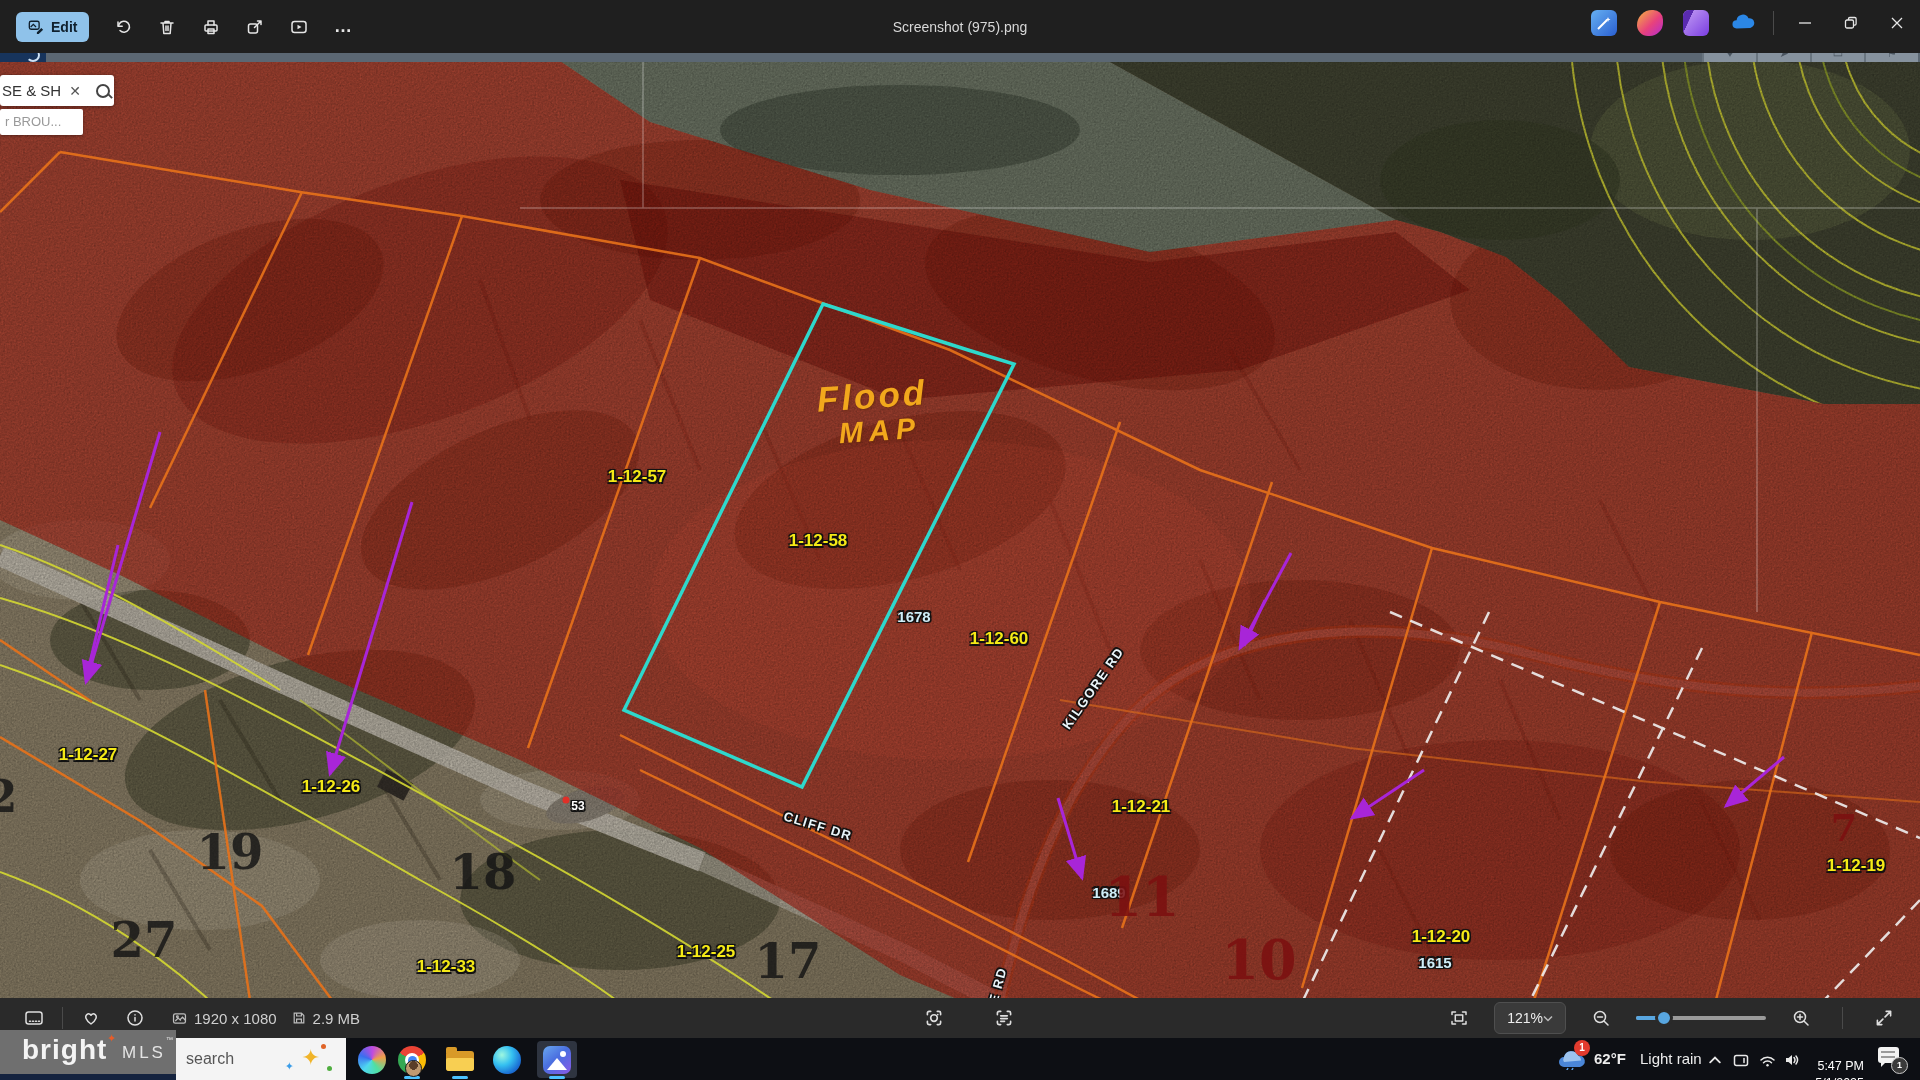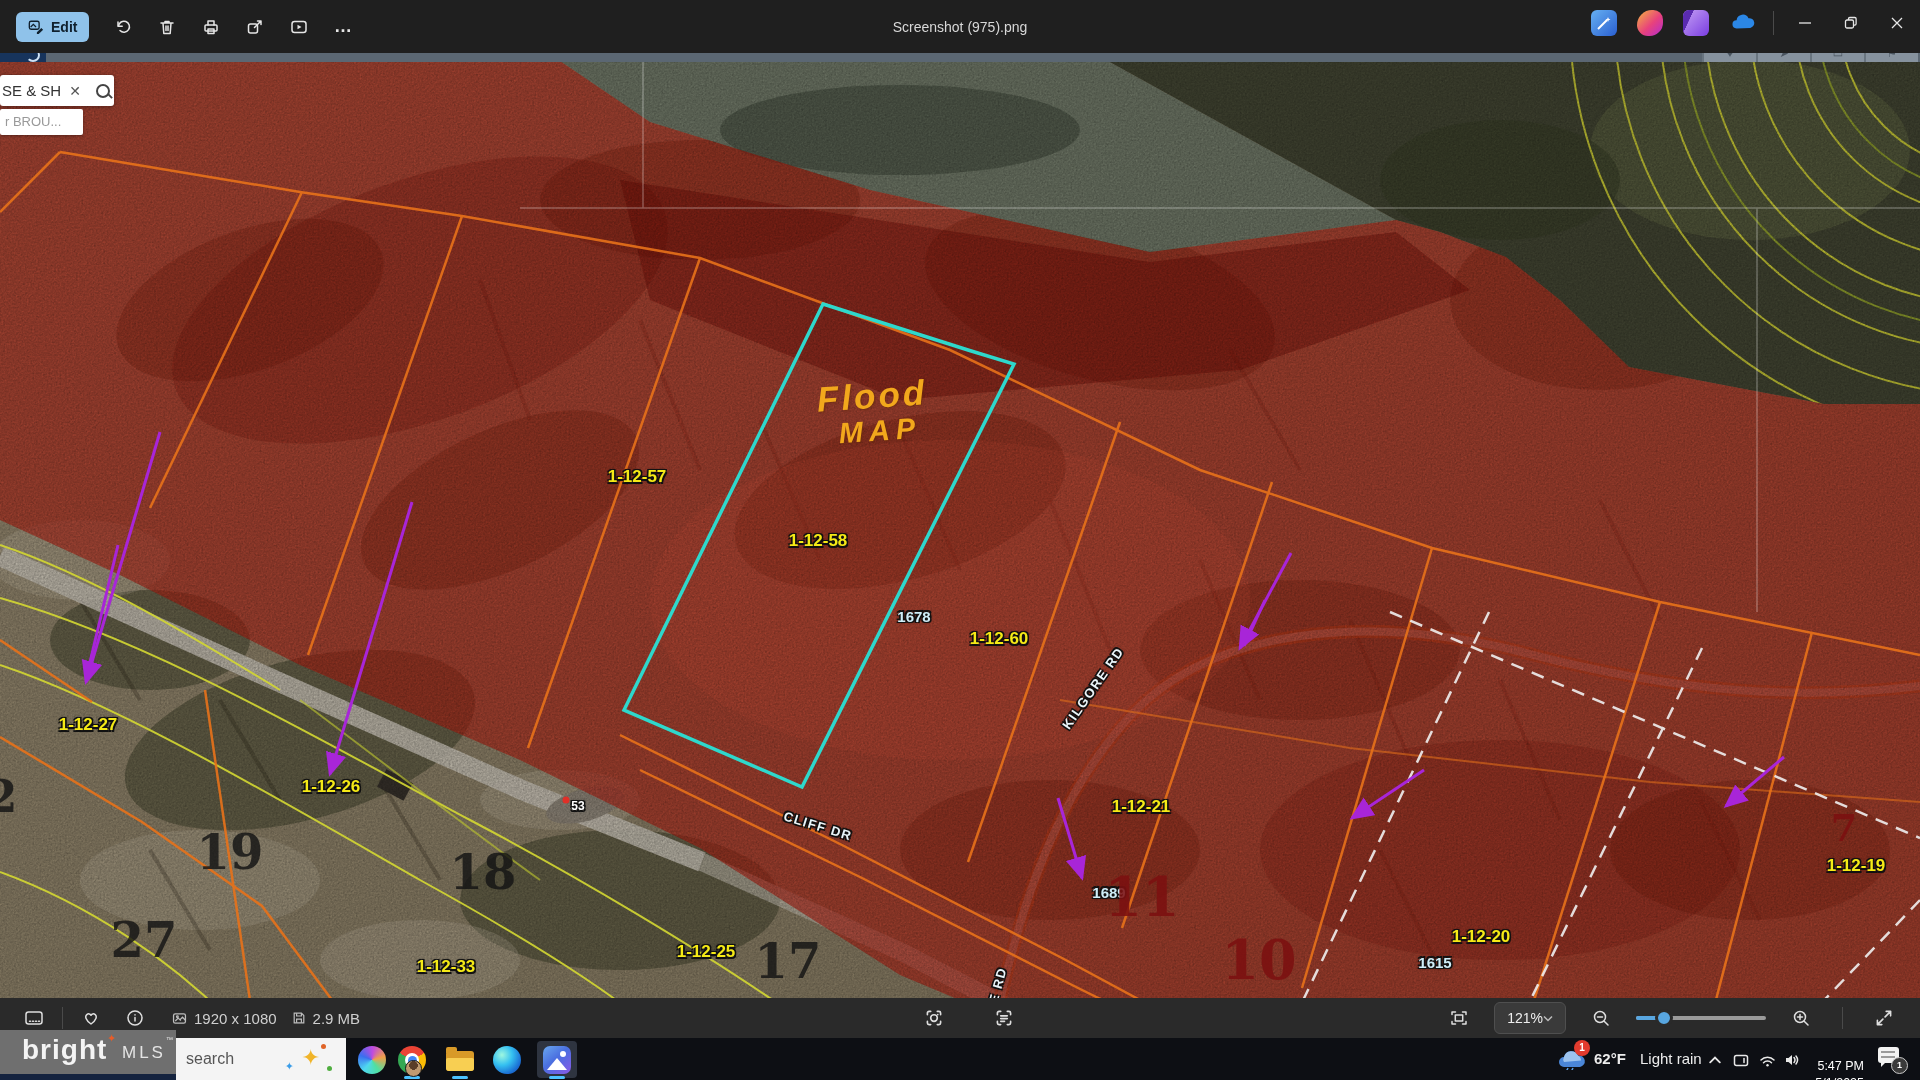--- a/index.html
+++ b/index.html
@@ -288,26 +288,26 @@
     </g>
   </g>
 </svg>
 
 <div id="map-labels">
   <div class="hand" id="hand1">Flood</div>
   <div class="hand" id="hand2">MAP</div>
 <span class="ml yellow" style="left: 637px; top: 477px; transform: translate(-50%, -50%) rotate(0deg);">1-12-57</span>
     <span class="ml yellow" style="left: 818px; top: 541px; transform: translate(-50%, -50%) rotate(0deg);">1-12-58</span>
     <span class="ml yellow" style="left: 999px; top: 616px; transform: translate(-50%, -50%) rotate(0deg); margin-top: 23px;">1-12-60</span>
-    <span class="ml yellow" style="left: 88px; top: 725px; transform: translate(-50%, -50%) rotate(0deg);">1-12-27</span>
+    <span class="ml yellow" style="left: 88px; top: 755px; transform: translate(-50%, -50%) rotate(0deg);">1-12-27</span>
     <span class="ml yellow" style="left: 331px; top: 787px; transform: translate(-50%, -50%) rotate(0deg);">1-12-26</span>
     <span class="ml yellow" style="left: 1141px; top: 807px; transform: translate(-50%, -50%) rotate(0deg);">1-12-21</span>
     <span class="ml yellow" style="left: 706px; top: 952px; transform: translate(-50%, -50%) rotate(0deg);">1-12-25</span>
     <span class="ml yellow" style="left: 446px; top: 967px; transform: translate(-50%, -50%) rotate(0deg);">1-12-33</span>
-    <span class="ml yellow" style="left: 1441px; top: 937px; transform: translate(-50%, -50%) rotate(0deg); margin-left: 40px;">1-12-20</span>
+    <span class="ml yellow" style="left: 1441px; top: 937px; transform: translate(-50%, -50%) rotate(0deg);">1-12-20</span>
     <span class="ml yellow" style="left: 1856px; top: 866px; transform: translate(-50%, -50%) rotate(0deg);">1-12-19</span>
     <span class="ml blue" style="left: 914px; top: 616px; transform: translate(-50%, -50%) rotate(0deg);">1678</span>
     <span class="ml blue" style="left: 1109px; top: 892px; transform: translate(-50%, -50%) rotate(0deg);">1689</span>
     <span class="ml blue" style="left: 1435px; top: 962px; transform: translate(-50%, -50%) rotate(0deg);">1615</span>
     <span class="ml white-sm" style="left: 578px; top: 806px; transform: translate(-50%, -50%) rotate(0deg);">53</span>
     <span class="ml lot-red" style="left: 1142px; top: 897px; font-size: 54px; transform: translate(-50%, -50%) rotate(0deg);">11</span>
     <span class="ml lot-red" style="left: 1259px; top: 960px; font-size: 54px; transform: translate(-50%, -50%) rotate(0deg);">10</span>
     <span class="ml lot-red" style="left: 1844px; top: 827px; font-size: 38px; transform: translate(-50%, -50%) rotate(0deg);">7</span>
     <span class="ml lot-black" style="left: 230px; top: 852px; font-size: 48px; transform: translate(-50%, -50%) rotate(0deg);">19</span>
     <span class="ml lot-black" style="left: 483px; top: 872px; font-size: 48px; transform: translate(-50%, -50%) rotate(0deg);">18</span>

